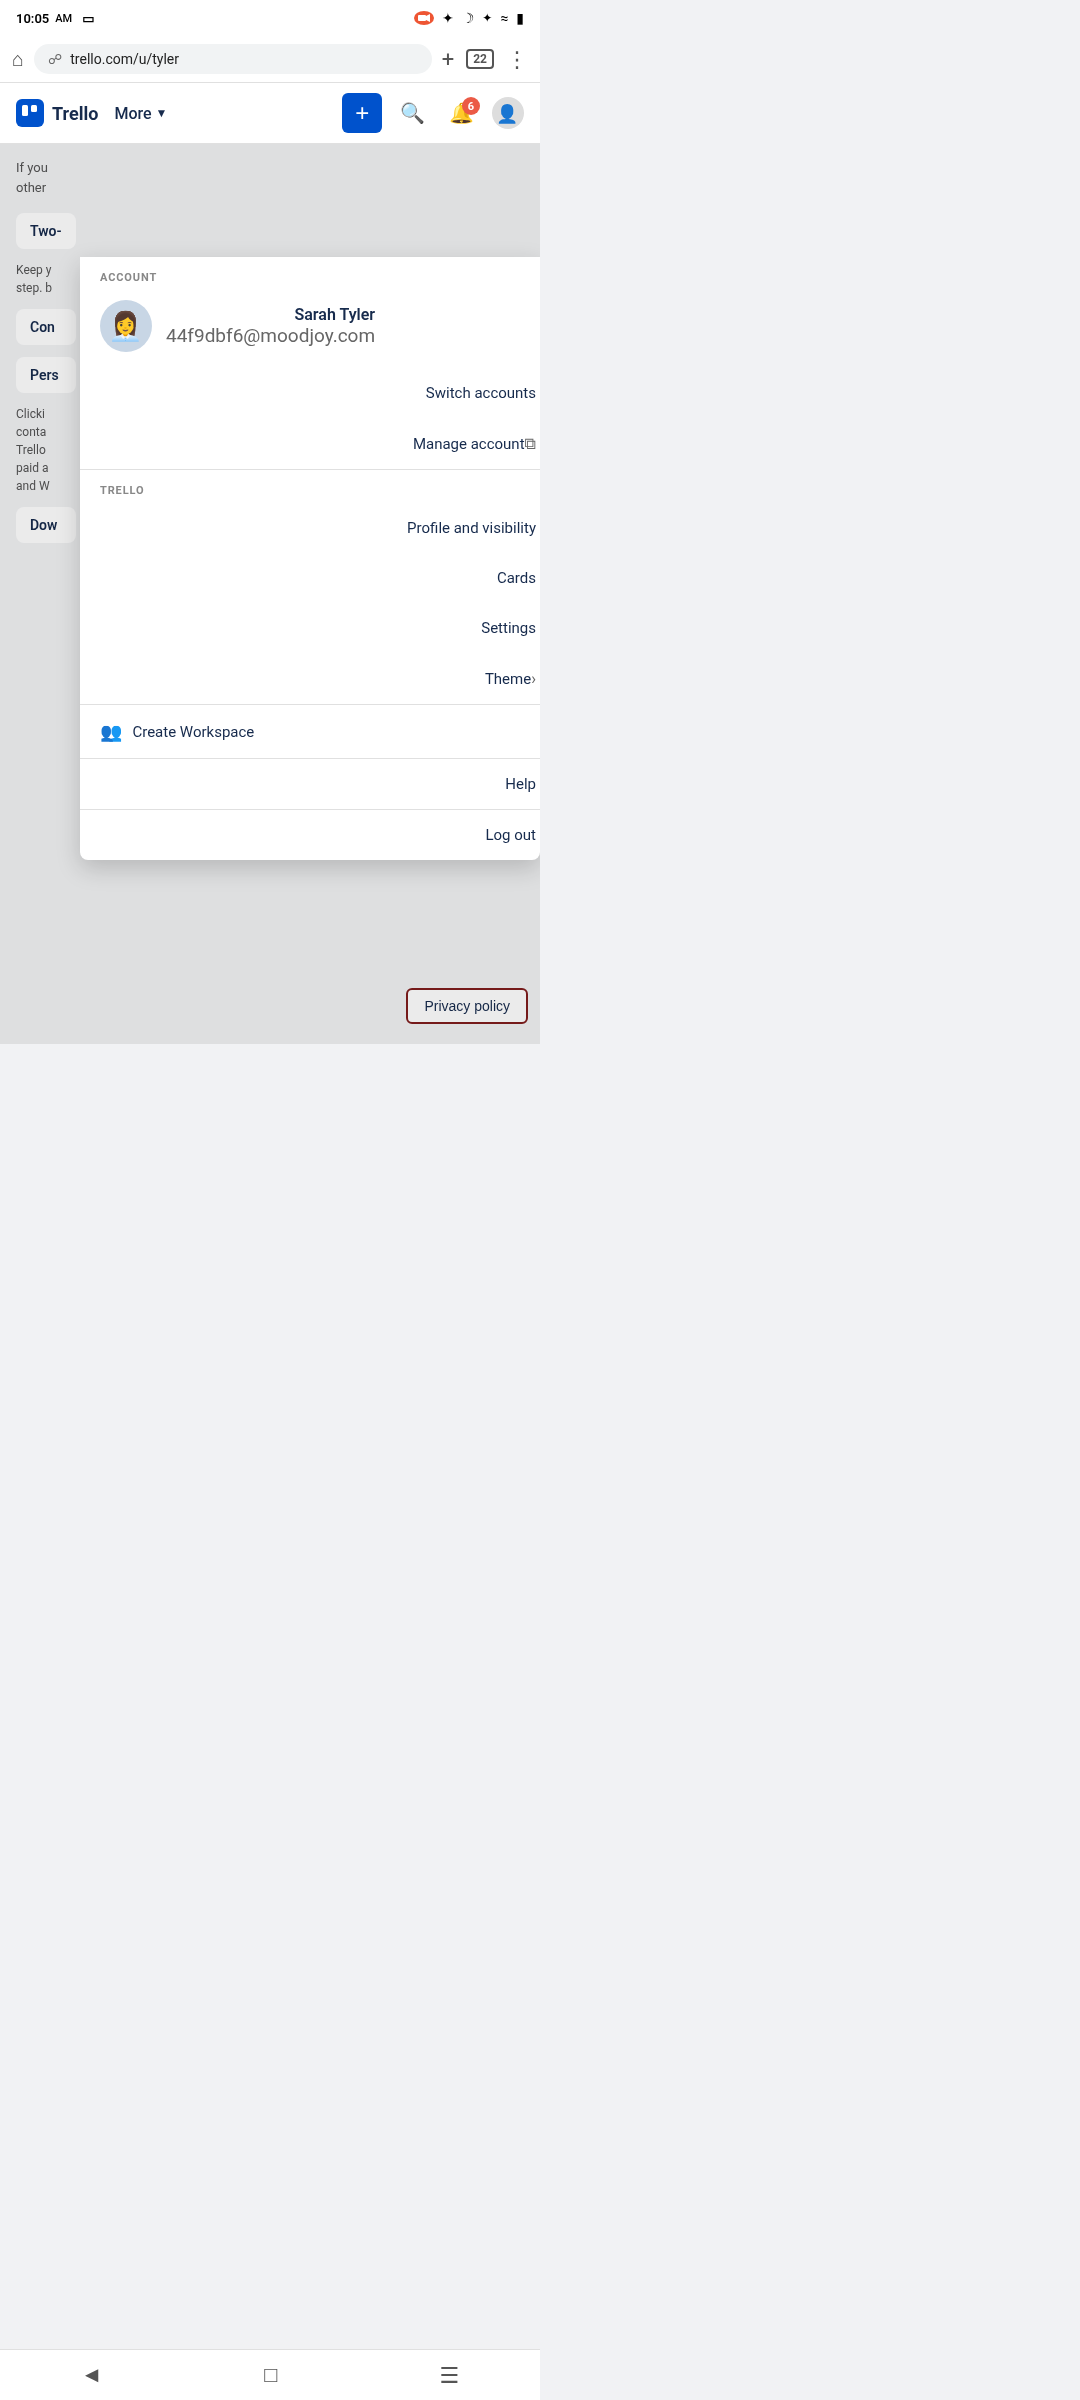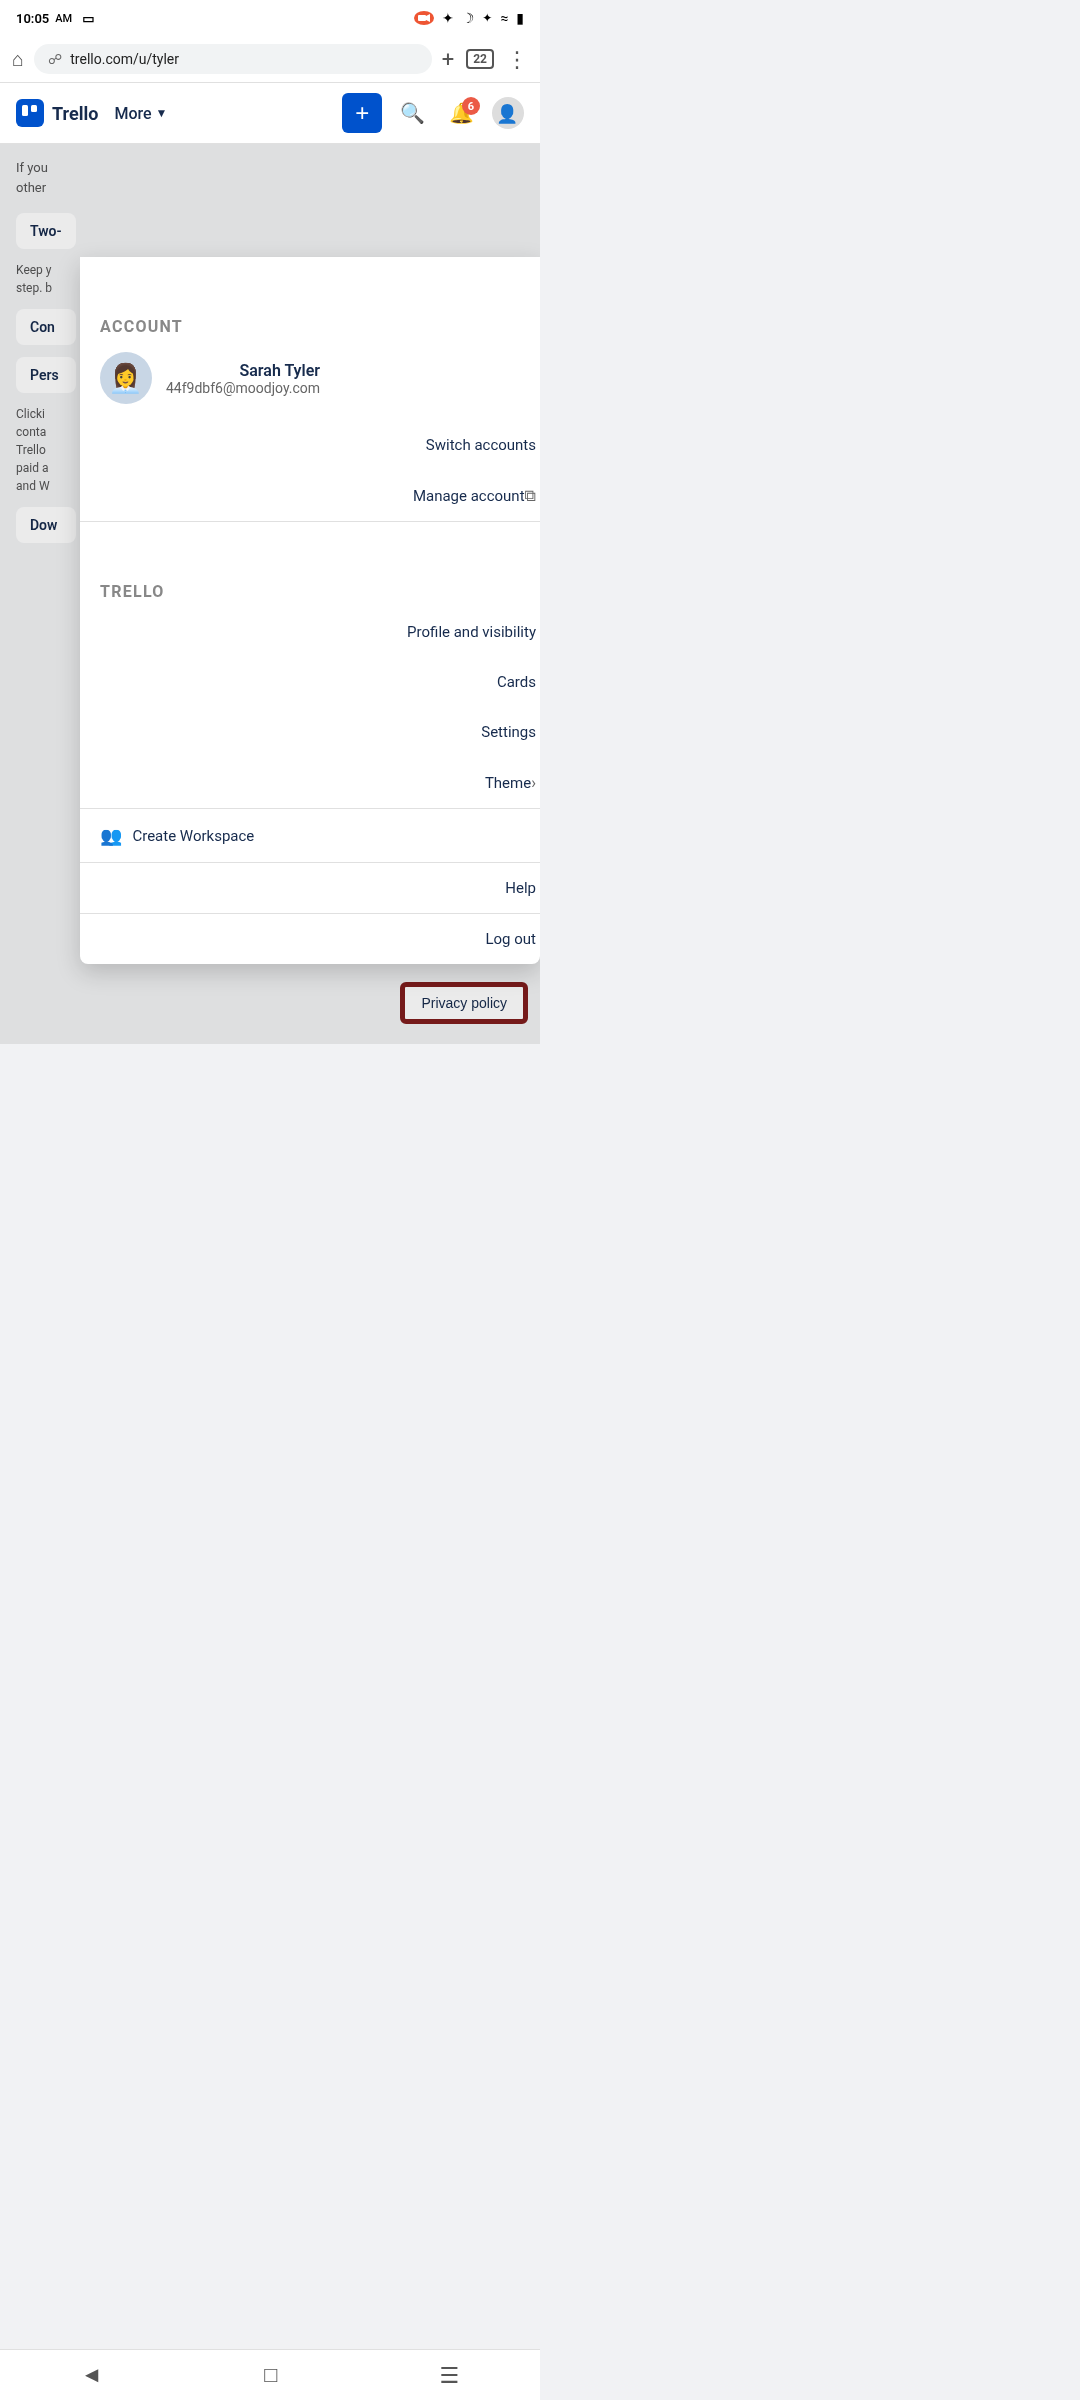--- a/index.html
+++ b/index.html
@@ -240,26 +240,25 @@
       left: 80px;
       right: 0;
       background: #fff;
       border-radius: 0 0 8px 8px;
       box-shadow: 0 8px 24px rgba(0,0,0,0.18);
       z-index: 20;
       overflow: hidden;
     }
     .dropdown-section-label {
       padding: 14px 20px 6px;
-      font-size: 16px;
+      font-size: 11px;
       font-weight: 700;
       color: #888;
       letter-spacing: 0.08em;
       text-transform: uppercase;
-      margin-top: 46px;
     }
     .account-row {
       display: flex;
       align-items: center;
       gap: 14px;
       padding: 10px 20px 16px;
     }
     .account-avatar {
       width: 52px;
       height: 52px;
@@ -273,21 +272,21 @@
       flex-shrink: 0;
     }
     .account-info {}
     .account-name {
       font-size: 16px;
       font-weight: 600;
       color: #172b4d;
       text-align: right;
     }
     .account-email {
-      font-size: 14px;
+      font-size: 19px;
       color: #666;
     }
     .divider {
       height: 1px;
       background: #e0e0e0;
       margin: 0 0;
     }
     .menu-item {
       padding: 16px 4px;
       font-size: 15px;
@@ -319,21 +318,21 @@
       font-size: 18px;
       color: #666;
     }
 
     
     .privacy-btn {
       position: absolute;
       bottom: 20px;
       right: 12px;
       background: #fff;
-      border: 5px solid #7f1d1d;
+      border: 2px solid #7f1d1d;
       border-radius: 6px;
       padding: 8px 16px;
       font-size: 14px;
       font-weight: 500;
       color: #172b4d;
       cursor: pointer;
       z-index: 5;
     }
 
     

